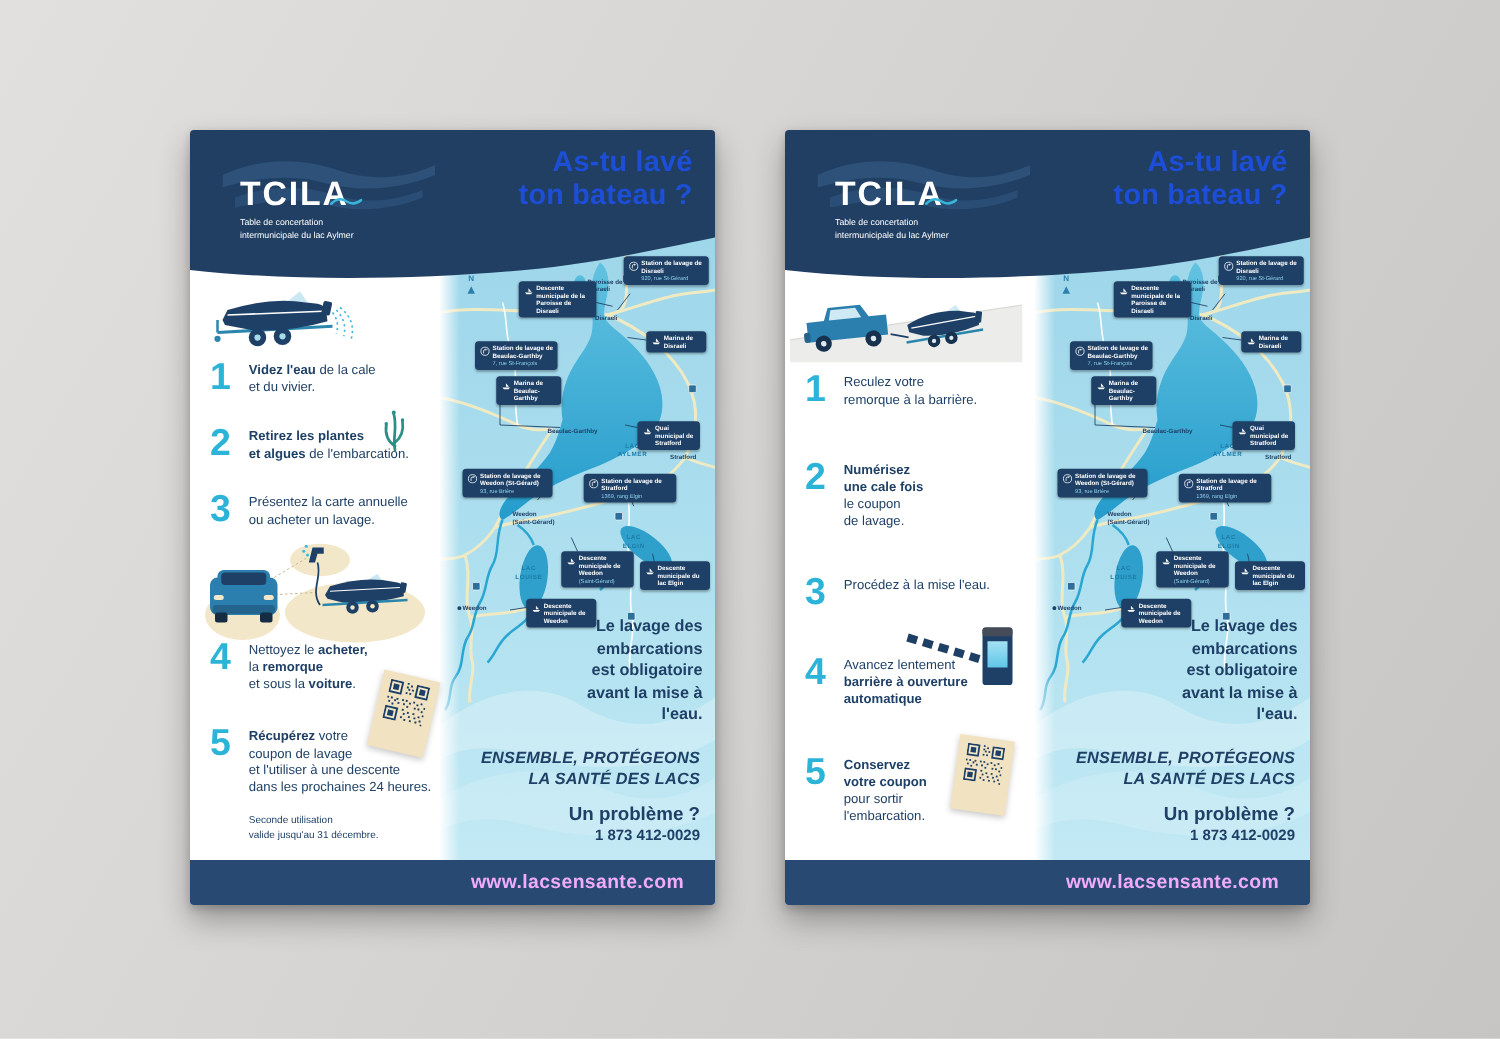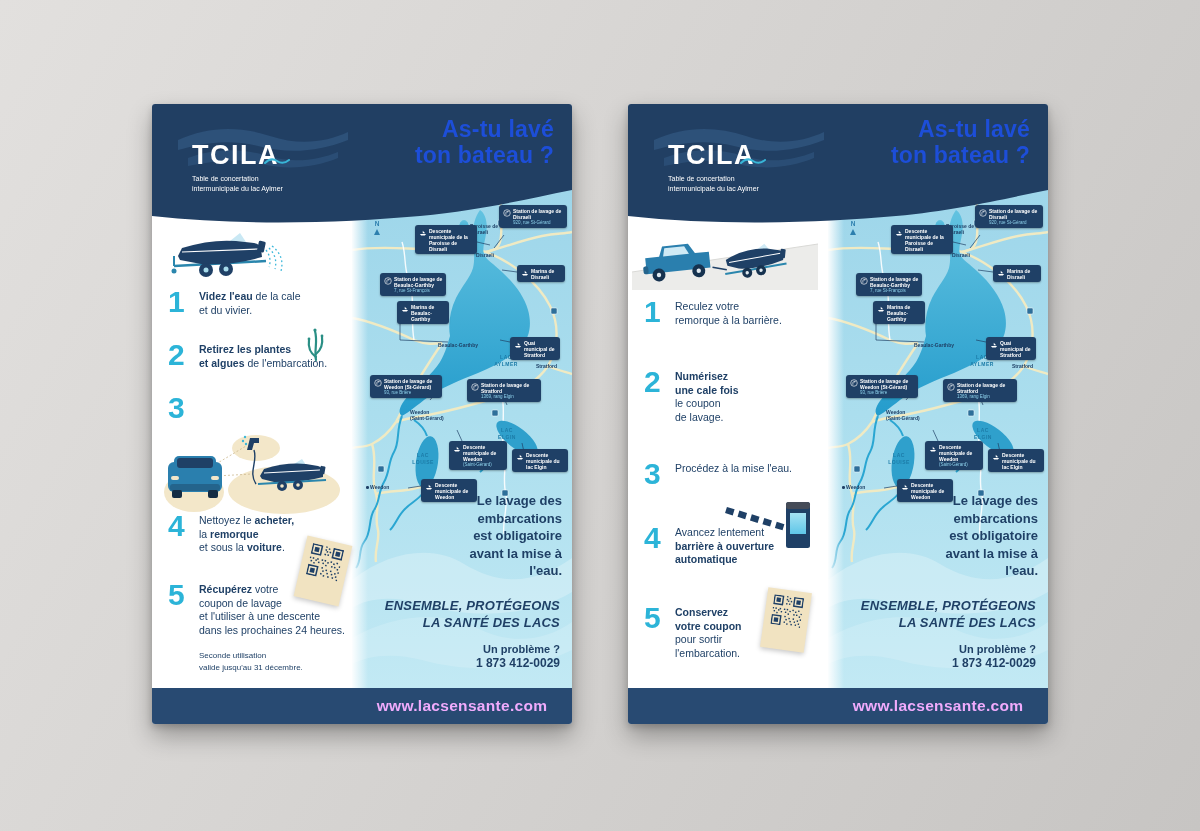--- a/index.html
+++ b/index.html
@@ -51,21 +51,21 @@
   .mlab .nm{font-size:5px;font-weight:700;line-height:1.2;display:block;}
   .mlab .ad{font-size:4.5px;font-weight:400;color:#8ed2ec;line-height:1.2;display:block;margin-top:.5px;}
   .town{position:absolute;font-size:5px;font-weight:700;color:#1f4066;z-index:3;line-height:1.25;}
   .towndot{display:inline-block;width:2.5px;height:2.5px;border-radius:50%;background:#1f4066;margin-right:1.5px;vertical-align:middle;}
   .lakename{position:absolute;font-size:5px;font-weight:700;color:#1c7ca8;letter-spacing:.5px;text-align:center;z-index:3;line-height:1.35;}
   .compass{position:absolute;left:22px;top:30px;z-index:3;text-align:center;color:#2d7fae;font-size:6.5px;font-weight:700;line-height:1.1;}
   .compass .tri{display:block;width:0;height:0;border-left:3.5px solid transparent;border-right:3.5px solid transparent;border-bottom:6px solid #2d7fae;margin:1.5px auto 0;}
   .notice{position:absolute;right:10px;top:302px;width:106px;text-align:right;font-size:13px;font-weight:700;color:#1f4066;line-height:1.35;z-index:3;}
   .slogan{position:absolute;right:12px;top:408px;width:196px;text-align:right;color:#1f4066;z-index:3;}
   .slogan .s1{font-size:13px;font-weight:700;line-height:1.3;letter-spacing:.2px;font-style:italic;}
-  .problem{margin-top:11px;font-size:11px;font-weight:700;}
+  .problem{margin-top:11px;font-size:15px;font-weight:700;}
   .phone{font-size:12px;font-weight:700;margin-top:1px;}
   .wmark{position:absolute;left:0;top:330px;width:220px;height:168px;z-index:1;}
 </style>
 </head>
 <body>
 
 <svg width="0" height="0" style="position:absolute" aria-hidden="true">
   <defs>
     <g id="qr" fill="#1f4066">
       <rect x="0" y="0" width="7" height="7"></rect>
@@ -354,20 +354,24 @@
       <div class="step" style="top:237px">
         <div class="num">2</div>
         <div class="stx">
           <div><b>Retirez les plantes</b></div>
           <div><b>et algues</b><span> de l'embarcation.</span></div>
         </div>
       </div>
 
       <div class="step" style="top:290px">
         <div class="num">3</div>
+        <div class="stx">
+          <div><span>Présentez la carte annuelle</span></div>
+          <div><span>ou acheter un lavage.</span></div>
+        </div>
       </div>
 
       <svg class="illu" style="left:8px;top:326px" width="186" height="86" viewBox="0 0 186 86">
         <ellipse cx="34" cy="62" rx="30" ry="20" fill="#f3e7c9"></ellipse>
         <ellipse cx="124" cy="60" rx="56" ry="24" fill="#f3e7c9"></ellipse>
         <ellipse cx="96" cy="18" rx="24" ry="13" fill="#f3e7c9"></ellipse>
         <g stroke="#cbb88e" stroke-width=".8" stroke-dasharray="2 2" fill="none">
           <path d="M56,34 L86,16"></path>
             <path d="M56,46 L92,44"></path>
         </g>

